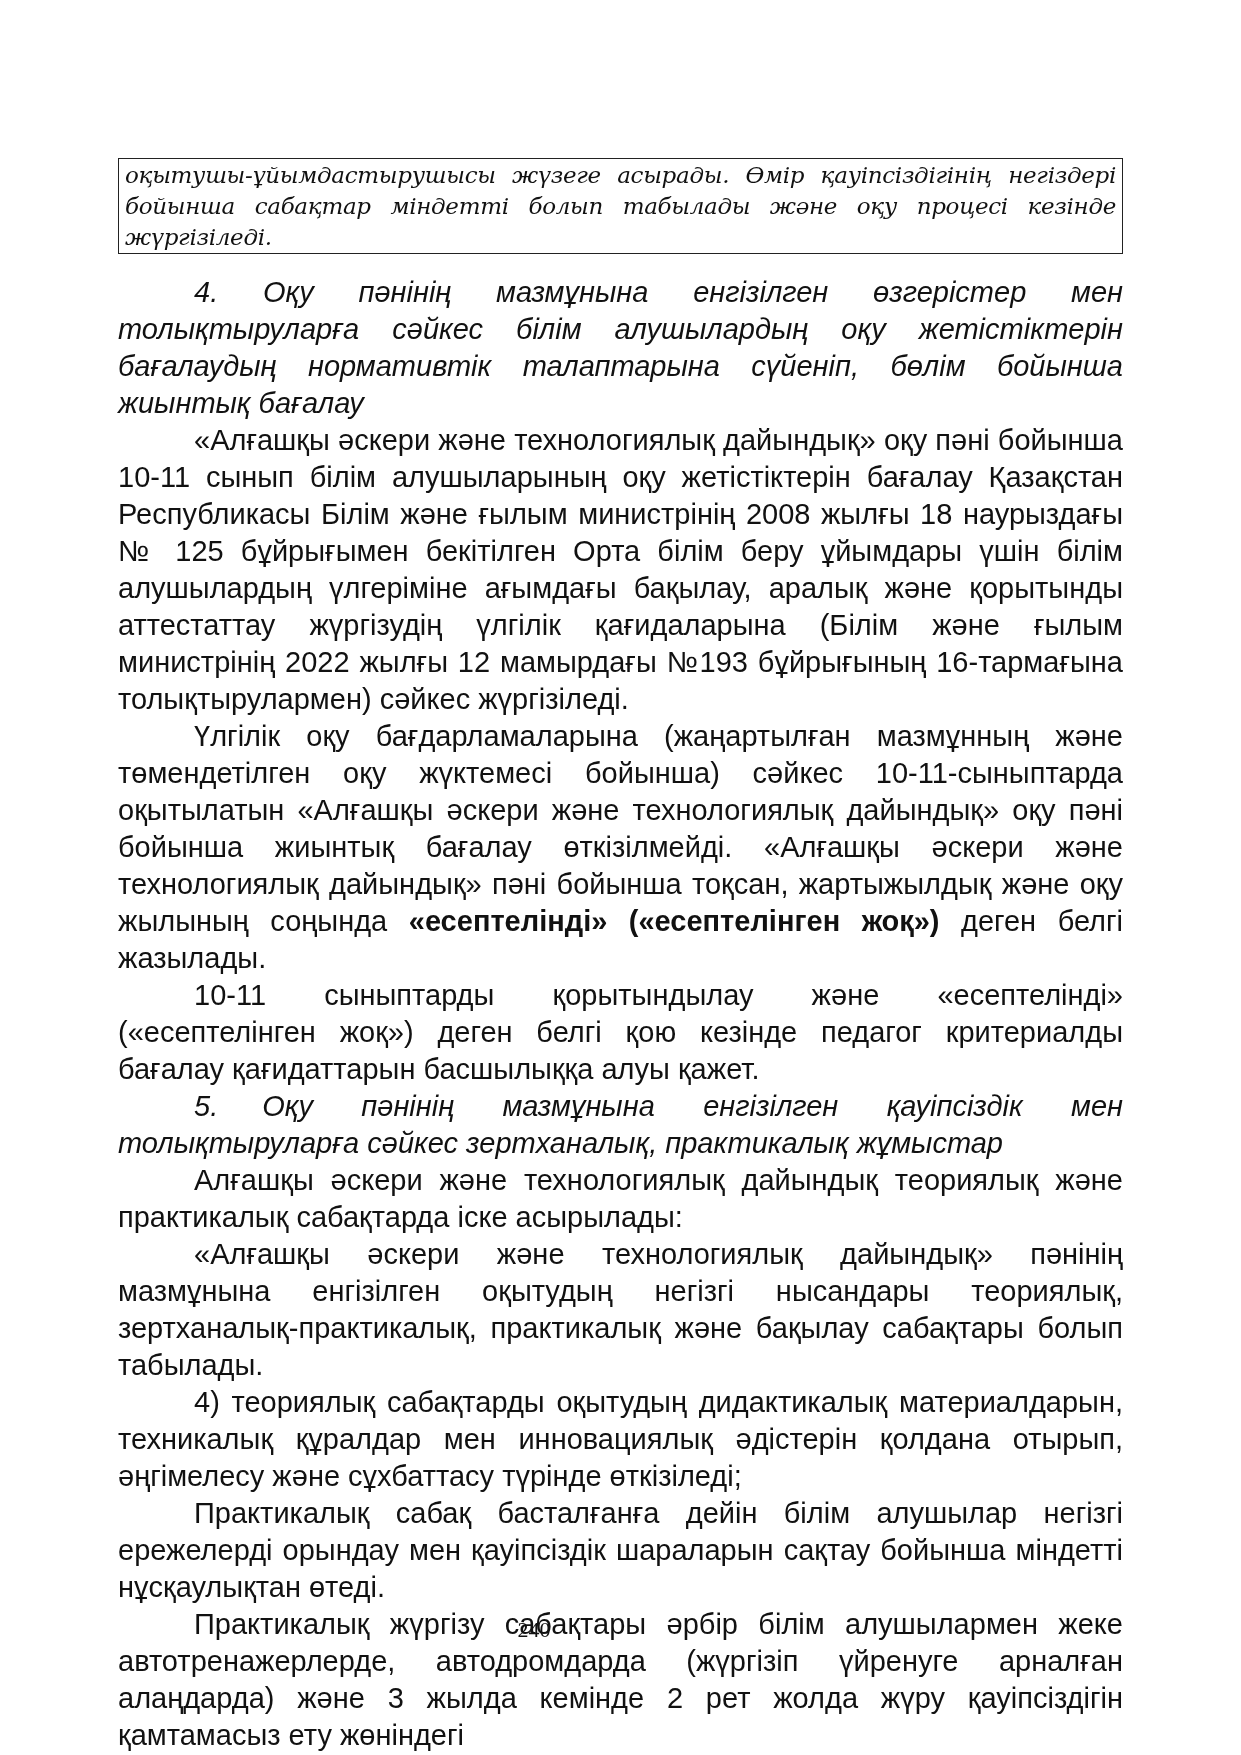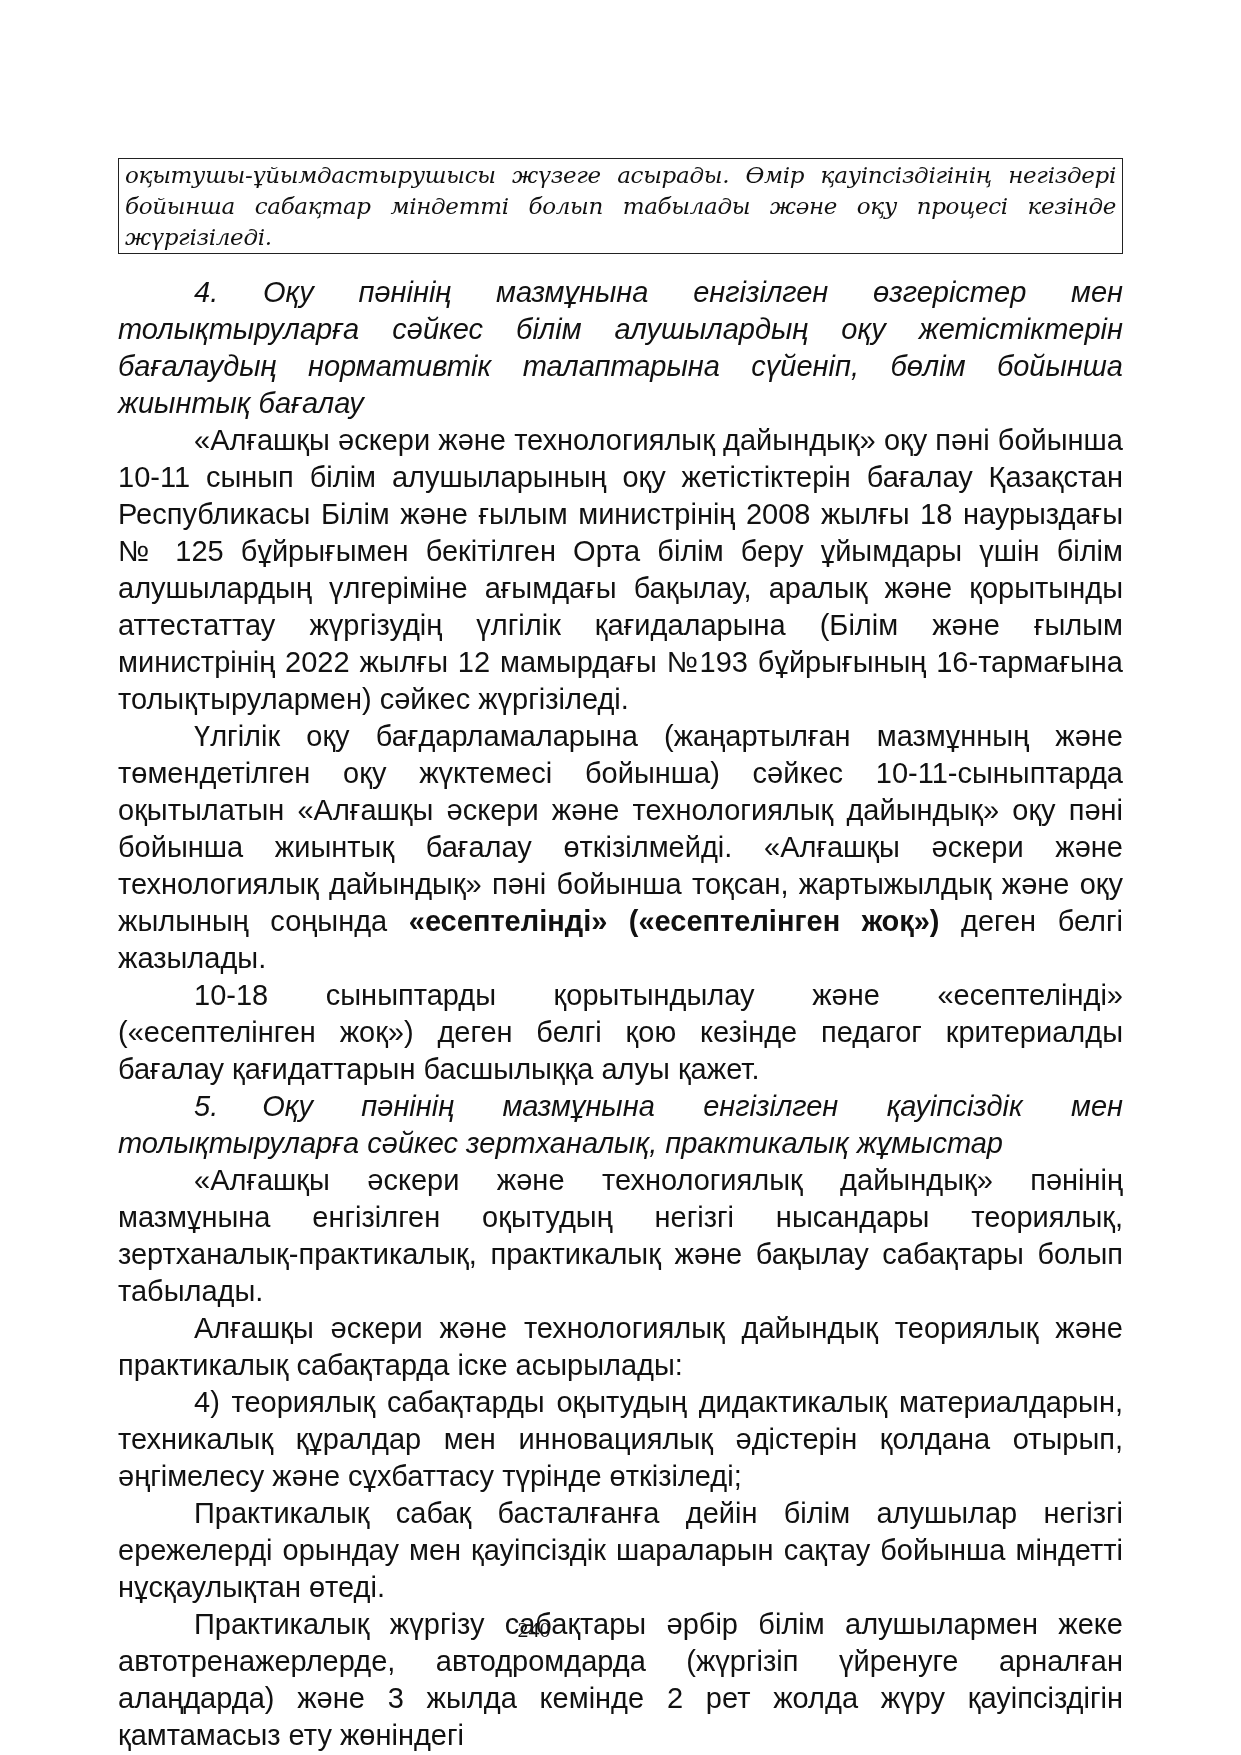--- a/index.html
+++ b/index.html
@@ -41,25 +41,25 @@
 
   <div class="box">
     <span>оқытушы-ұйымдастырушысы жүзеге асырады. Өмір қауіпсіздігінің негіздері бойынша сабақтар міндетті болып табылады және оқу процесі кезінде жүргізіледі.</span>
   </div>
 
   <div class="body-text">
 
     <p class="heading">4. Оқу пәнінің мазмұнына енгізілген өзгерістер мен толықтыруларға сәйкес білім алушылардың оқу жетістіктерін бағалаудың нормативтік талаптарына сүйеніп, бөлім бойынша жиынтық бағалау</p>
     <p>«Алғашқы әскери және технологиялық дайындық» оқу пәні бойынша 10-11 сынып білім алушыларының оқу жетістіктерін бағалау Қазақстан Республикасы Білім және ғылым министрінің 2008 жылғы 18 наурыздағы № 125 бұйрығымен бекітілген Орта білім беру ұйымдары үшін білім алушылардың үлгеріміне ағымдағы бақылау, аралық және қорытынды аттестаттау жүргізудің үлгілік қағидаларына (Білім және ғылым министрінің 2022 жылғы 12 мамырдағы №193 бұйрығының 16-тармағына толықтырулармен) сәйкес жүргізіледі.</p>
     <p><span>Үлгілік оқу бағдарламаларына (жаңартылған мазмұнның және төмендетілген оқу жүктемесі бойынша) сәйкес 10-11-сыныптарда оқытылатын «Алғашқы әскери және технологиялық дайындық» оқу пәні бойынша жиынтық бағалау өткізілмейді. «Алғашқы әскери және технологиялық дайындық» пәні бойынша тоқсан, жартыжылдық және оқу жылының соңында </span><b>«есептелінді» («есептелінген жоқ»)</b><span> деген белгі жазылады.</span></p>
-    <p>10-18 сыныптарды қорытындылау және «есептелінді» («есептелінген жоқ») деген белгі қою кезінде педагог критериалды бағалау қағидаттарын басшылыққа алуы қажет.</p>
+    <p>10-11 сыныптарды қорытындылау және «есептелінді» («есептелінген жоқ») деген белгі қою кезінде педагог критериалды бағалау қағидаттарын басшылыққа алуы қажет.</p>
 
     <p class="heading"><span>5.</span><span class="num-gap"></span><span>Оқу пәнінің мазмұнына енгізілген қауіпсіздік мен толықтыруларға сәйкес зертханалық, практикалық жұмыстар</span></p>
+    <p>Алғашқы әскери және технологиялық дайындық теориялық және практикалық сабақтарда іске асырылады:</p>
     <p>«Алғашқы әскери және технологиялық дайындық» пәнінің мазмұнына енгізілген оқытудың негізгі нысандары теориялық, зертханалық-практикалық, практикалық және бақылау сабақтары болып табылады.</p>
-    <p>Алғашқы әскери және технологиялық дайындық теориялық және практикалық сабақтарда іске асырылады:</p>
     <p>4) теориялық сабақтарды оқытудың дидактикалық материалдарын, техникалық құралдар мен инновациялық әдістерін қолдана отырып, әңгімелесу және сұхбаттасу түрінде өткізіледі;</p>
     <p>Практикалық сабақ басталғанға дейін білім алушылар негізгі ережелерді орындау мен қауіпсіздік шараларын сақтау бойынша міндетті нұсқаулықтан өтеді.</p>
     <p>Практикалық жүргізу сабақтары әрбір білім алушылармен жеке автотренажерлерде, автодромдарда (жүргізіп үйренуге арналған алаңдарда) және 3 жылда кемінде 2 рет жолда жүру қауіпсіздігін қамтамасыз ету жөніндегі</p>
 
   </div>
 </div>
 
 <div class="page-number">240</div>
 
 </body></html>

